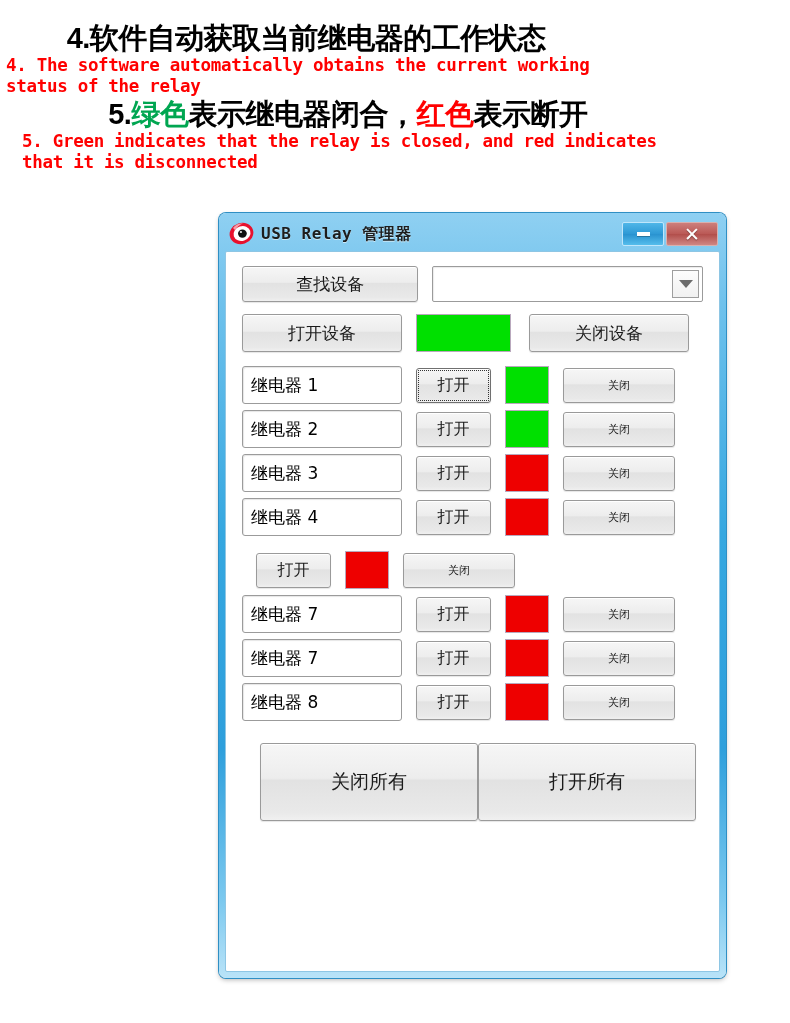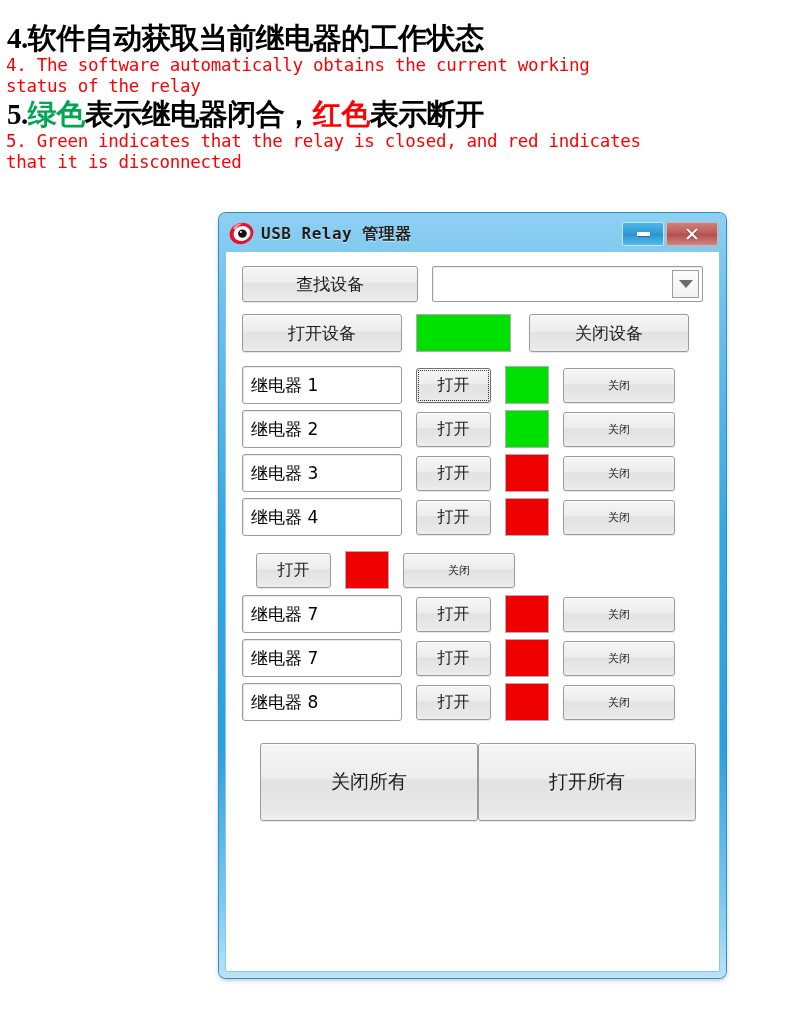--- a/index.html
+++ b/index.html
@@ -11,42 +11,44 @@
     overflow: hidden;
   }
 
   
   #instructions {
     position: absolute;
     left: 0; top: 0;
     width: 790px;
   }
   .cn-line {
-    font-family: Liberation Serif, serif;
+    font-family: Liberation Sans, sans-serif;
     font-weight: bold;
     font-size: 29px;
     line-height: 33px;
     color: #000000;
     white-space: nowrap;
-    padding-left: 7px;
+    padding-left: 23px;
     letter-spacing: -0.5px;
+    text-align: center;
   }
   .cn-line .green { color: #00a651; }
   .cn-line .red   { color: #ff0000; }
   .en-line {
     font-family: "DejaVu Sans Mono", "Liberation Mono", monospace;
     font-size: 17.5px;
     line-height: 21px;
     color: #ff0000;
     padding-left: 6px;
     letter-spacing: -0.3px;
     white-space: pre-wrap;
+    font-weight: bold;
   }
   #block4 { position: absolute; left: 0; top: 22px; }
-  #block5 { position: absolute; left: 0; top: 98px; }
+  #block5 { position: absolute; left: 16px; top: 98px; }
 
   
   #app-window {
     position: absolute;
     left: 219px;
     top: 213px;
     width: 507px;
     height: 765px;
     border-radius: 7px;
     padding: 4px;

